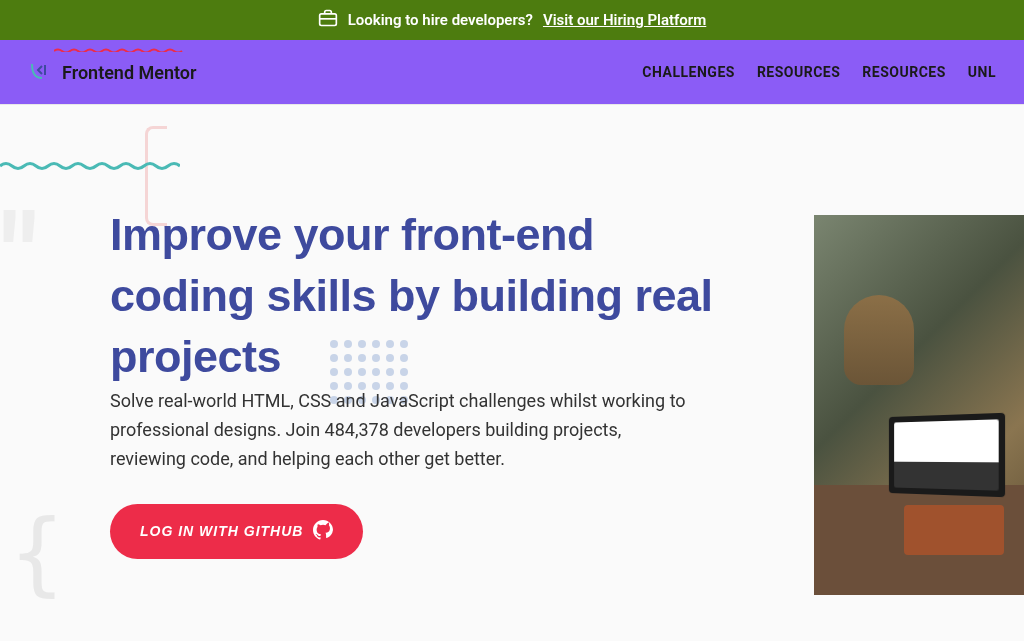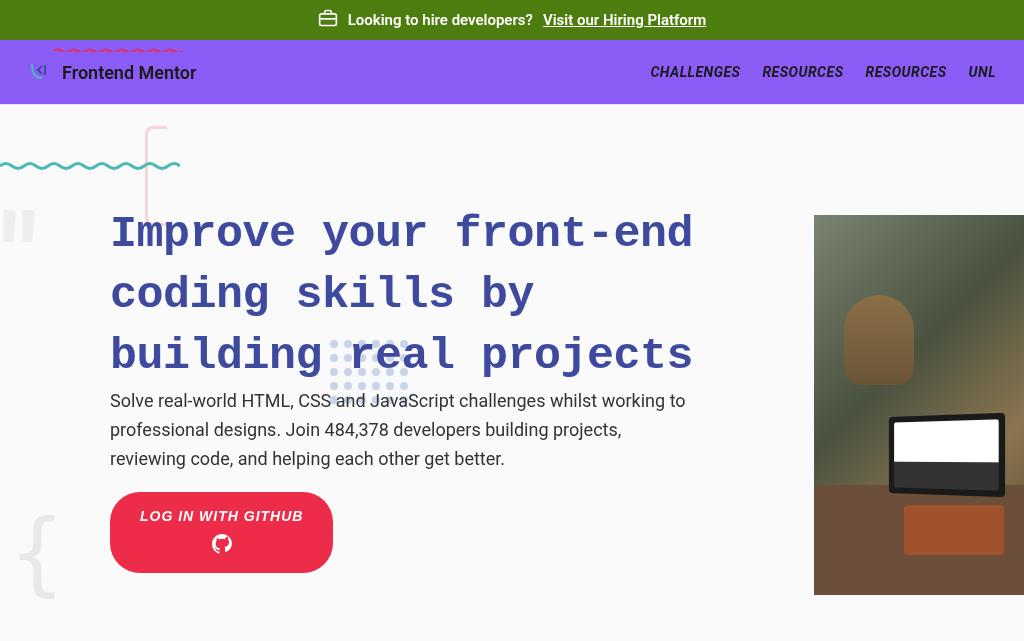--- a/index.html
+++ b/index.html
@@ -8,28 +8,28 @@
 .banner { background: #4d7c0f; color: white; height: 40px; display: flex; align-items: center; justify-content: center; gap: 10px; font-size: 15px; font-weight: 600; }
 .banner-link { text-decoration: underline; }
 
 .header { background: #8b5cf6; height: 65px; display: flex; align-items: center; justify-content: space-between; padding: 0 28px; border-bottom: 1px solid #e8e8e8; }
 .logo { display: flex; align-items: center; gap: 10px; }
 .logo-mark { width: 24px; height: 24px; position: relative; }
 .logo-text { font-size: 18px; font-weight: 600; color: #1a1a1a; }
 .logo-underline { position: absolute; height: 4px; width: 130px; left: 54px; top: 48px; }
 
 .nav { display: flex; gap: 22px; }
-.nav-item { font-weight: 700; font-style: italic; font-size: 14px; color: #1a1a1a; letter-spacing: 0.5px; cursor: pointer; }
+.nav-item { font-weight: 700; font-size: 14px; color: #1a1a1a; letter-spacing: 0.5px; cursor: pointer; }
 
 .hero { display: flex; padding: 100px 0 0 110px; gap: 40px; position: relative; }
 .hero-content { max-width: 620px; }
-.hero-title { font-size: 45px; font-weight: 700; color: #3e4a9e; line-height: 1.35; letter-spacing: -0.5px; font-family: Liberation Mono, monospace; position: relative; }
+.hero-title { font-size: 45px; font-weight: 700; color: #3e4a9e; line-height: 1.35; letter-spacing: -0.5px; font-family: Liberation Sans, sans-serif; position: relative; }
 .title-underline { position: absolute; left: 0; top: 56px; }
 .hero-subtitle { font-size: 18px; color: #333; line-height: 1.6; max-width: 580px; }
-.cta-btn { display: inline-flex; align-items: center; gap: 10px; background: #ed2c49; color: white; border: none; padding: 16px 30px; border-radius: 30px; font-weight: 700; font-style: italic; font-size: 14px; letter-spacing: 1px; margin-top: 18px; cursor: pointer; flex-direction: column; }
+.cta-btn { display: inline-flex; align-items: center; gap: 10px; background: #ed2c49; color: white; border: none; padding: 16px 30px; border-radius: 30px; font-weight: 700; font-style: italic; font-size: 14px; letter-spacing: 1px; margin-top: 30px; cursor: pointer; }
 
 .hero-image { position: absolute; right: 0; top: 110px; width: 210px; height: 380px; background: linear-gradient(135deg, #7a8570 0%, #4a5240 40%, #8a7550 70%, #5a4a30 100%); overflow: hidden; }
 .laptop { position: absolute; bottom: 100px; right: 20px; width: 120px; height: 80px; background: #1a1a1a; border-radius: 4px; transform: perspective(300px) rotateY(-15deg); }
 .laptop::after { content: ''; position: absolute; top: 6px; left: 6px; right: 6px; bottom: 6px; background: linear-gradient(to bottom, #fff 60%, #333 60%); border-radius: 2px; }
 .notebook { position: absolute; bottom: 40px; right: 20px; width: 100px; height: 50px; background: #a0522d; border-radius: 4px; }
 .person { position: absolute; top: 80px; left: 10px; width: 120px; height: 180px; }
 .person-hair { width: 70px; height: 90px; background: linear-gradient(to bottom, #8b6f47, #6b5537); border-radius: 40px 40px 20px 20px; margin-left: 20px; }
 .table { position: absolute; bottom: 0; left: 0; right: 0; height: 110px; background: #6b4f3a; }
 
 .deco-bracket { position: absolute; left: 145px; top: 126px; width: 22px; height: 100px; border: 3px solid #f5d5d5; border-right: none; border-radius: 8px 0 0 8px; }

